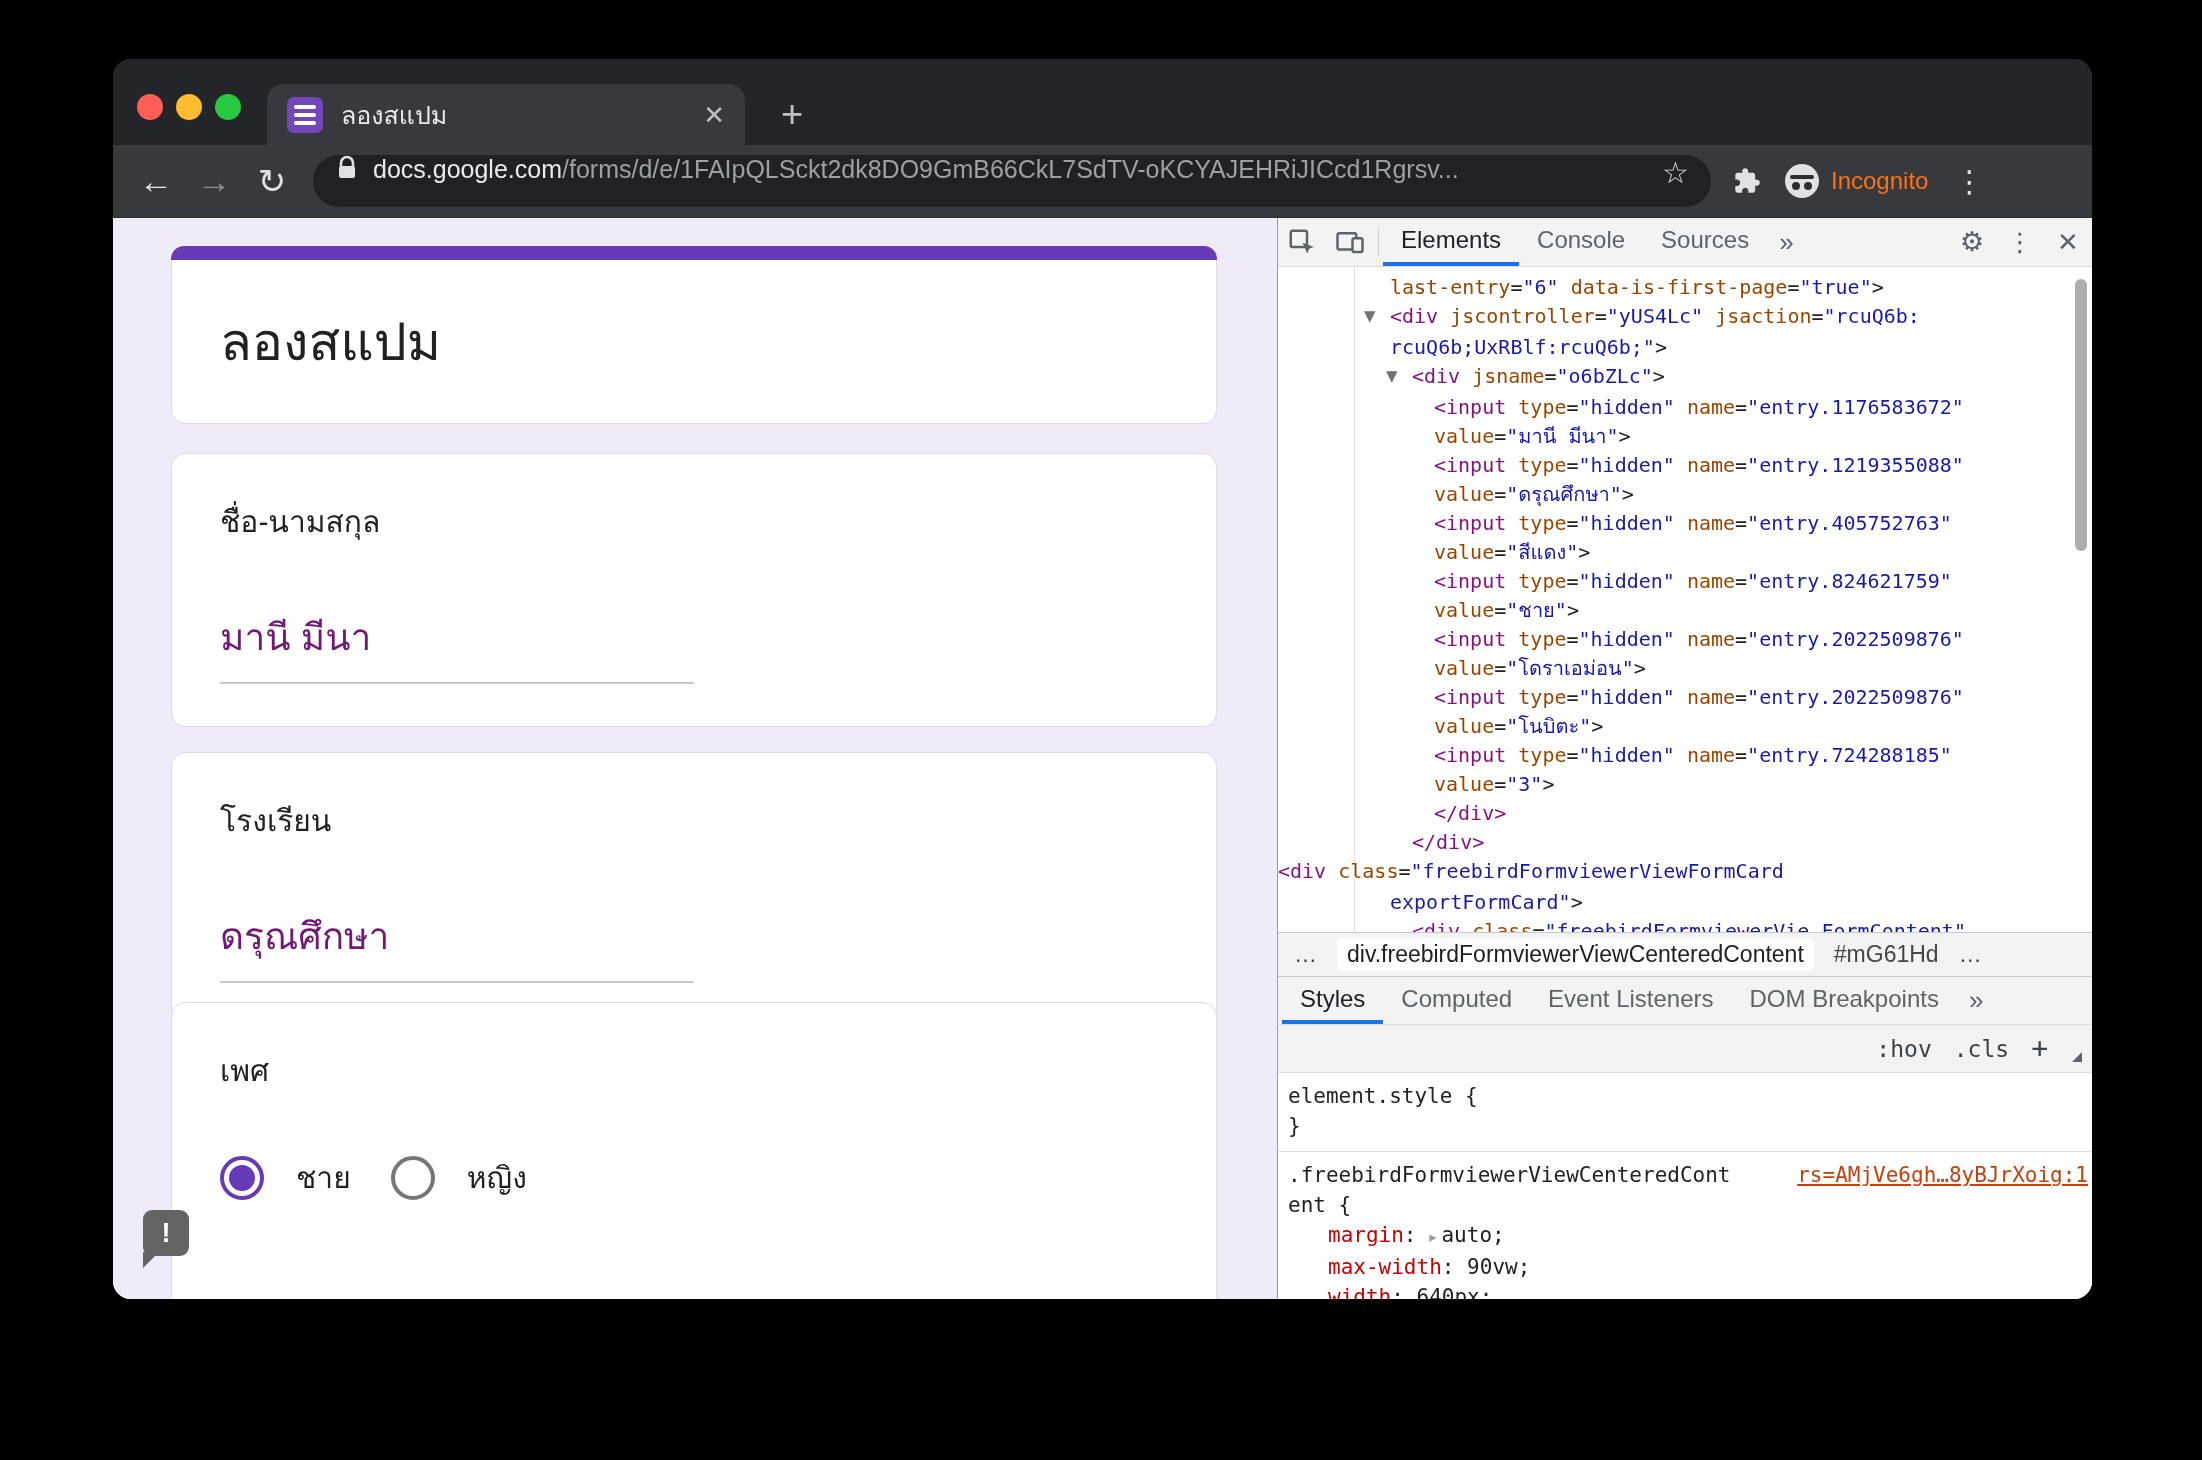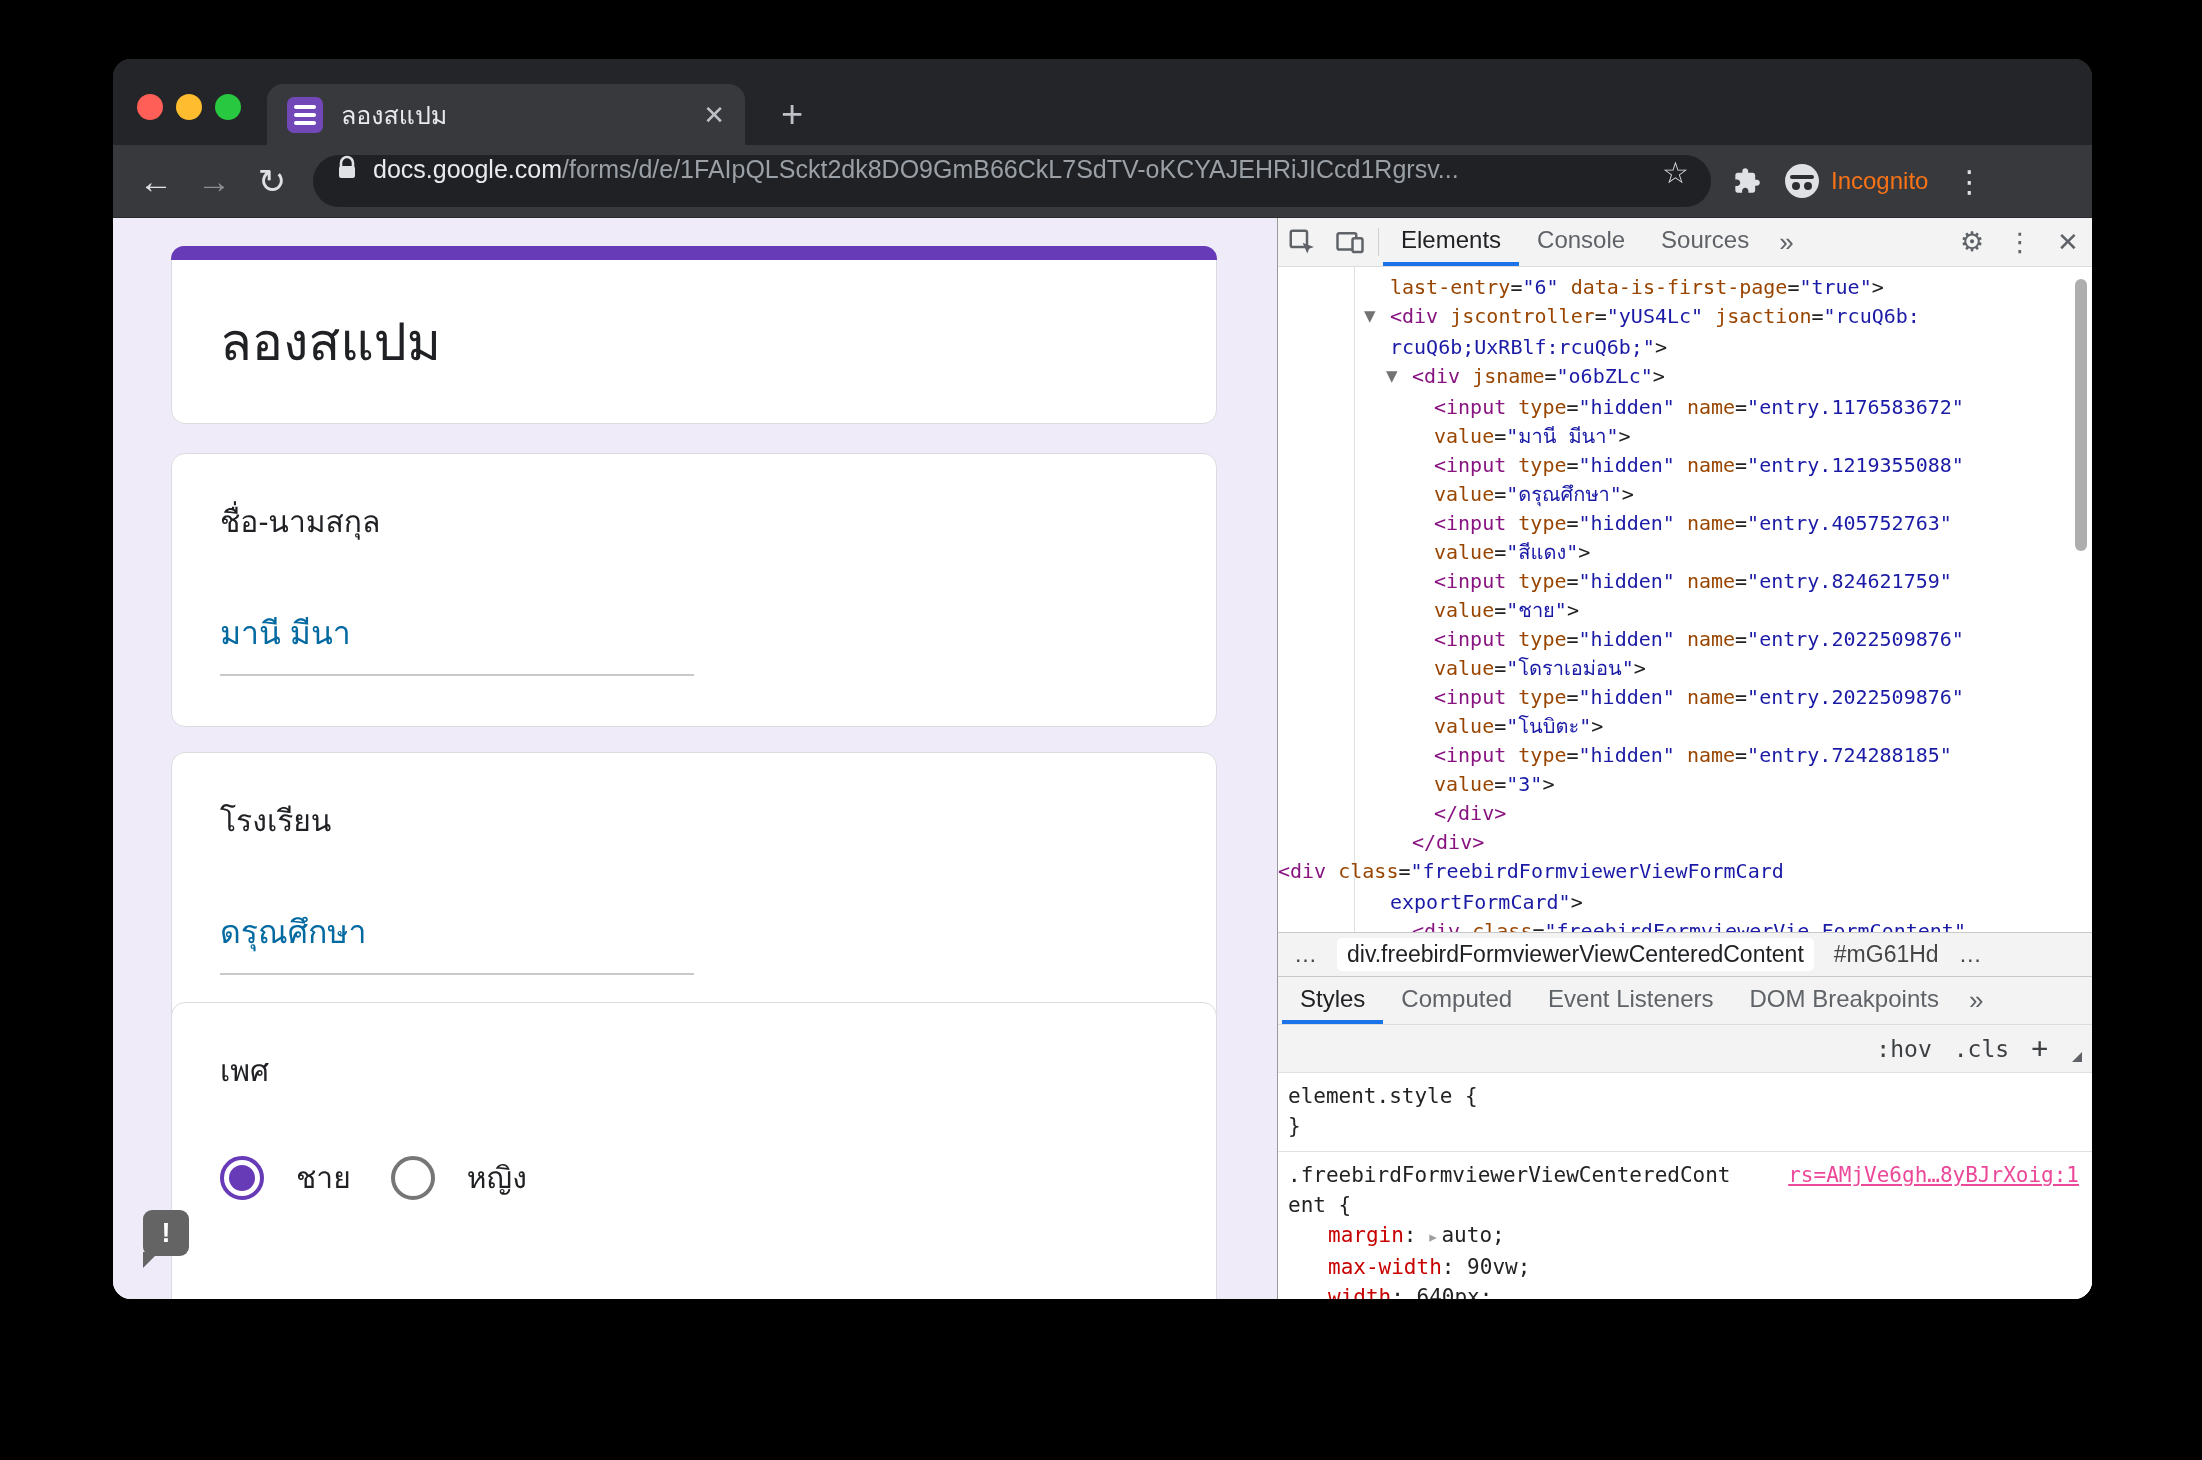--- a/index.html
+++ b/index.html
@@ -42,21 +42,21 @@
   
   #content{position:absolute;left:0;top:159px;width:1979px;height:1081px;background:#f0ebf8;}
   
   #form-area{position:absolute;left:0;top:0;width:1164px;height:1081px;overflow:hidden;background:#f0ebf8;}
   .card{position:absolute;left:58px;width:1046px;background:#fff;border:1px solid #dadce0;
         border-radius:14px;box-sizing:border-box;}
   .card-accent{height:14px;background:#673ab7;border-radius:13px 13px 0 0;margin:-1px -1px 0 -1px;}
   .form-title{font-size:52px;font-weight:500;color:#202124;padding:40px 48px 0 48px;}
   .q-label{font-size:30px;color:#202124;padding:44px 48px 0 48px;}
   .answer{margin:62px 0 16px 48px;width:474px;border-bottom:2px solid #c9c9c9;padding-bottom:16px;
-          font-size:32px;color:#0369a1;}
+          font-size:37px;color:#701a75;}
   .radio-group{padding:60px 0 0 48px;display:flex;flex-direction:row;gap:40px;}
   .radio-row{display:flex;align-items:center;gap:32px;}
   .radio{width:36px;height:36px;border-radius:50%;border:4px solid #673ab7;position:relative;flex:0 0 auto;}
   .radio.sel::after{content:"";position:absolute;inset:5px;border-radius:50%;background:#673ab7;}
   .radio.unsel{border-color:#767676;}
   .radio-label{font-size:30px;color:#202124;}
   .alert-bubble{position:absolute;left:30px;top:992px;width:46px;height:46px;background:#646464;
                 border-radius:9px;color:#fff;font-size:27px;font-weight:bold;display:flex;
                 align-items:center;justify-content:center;}
   .alert-bubble::after{content:"";position:absolute;left:0;bottom:-12px;width:16px;height:16px;
@@ -104,21 +104,21 @@
   .dt-pseudo{margin-left:auto;display:flex;align-items:center;gap:22px;
              font-family:"DejaVu Sans Mono",monospace;font-size:23px;color:#3c4043;}
   .add-corner{width:0;height:0;border-left:10px solid transparent;border-bottom:10px solid #5f6368;
               margin:16px 0 0 -16px;}
   
   .dt-styles{flex:1;overflow:hidden;background:#fff;font-family:"DejaVu Sans Mono",monospace;
              font-size:21px;line-height:30px;color:#222;position:relative;}
   .st-block{padding:8px 0 10px 10px;}
   .st-divider{border-top:1px solid #e0e0e0;}
   .rule-head{display:flex;white-space:nowrap;overflow:hidden;}
-  .rule-link{margin-left:auto;color:#ec4899;text-decoration:underline;padding-right:13px;}
+  .rule-link{margin-left:auto;color:#c2410c;text-decoration:underline;padding-right:4px;}
   .st-prop{padding-left:40px;white-space:nowrap;}
   .prop{color:#c80000;}
   .exp{color:#9e9e9e;font-size:15px;font-family:"DejaVu Sans",sans-serif;}
 </style>
 </head>
 <body>
 
 <div id="screen">
   <div id="window">
 

